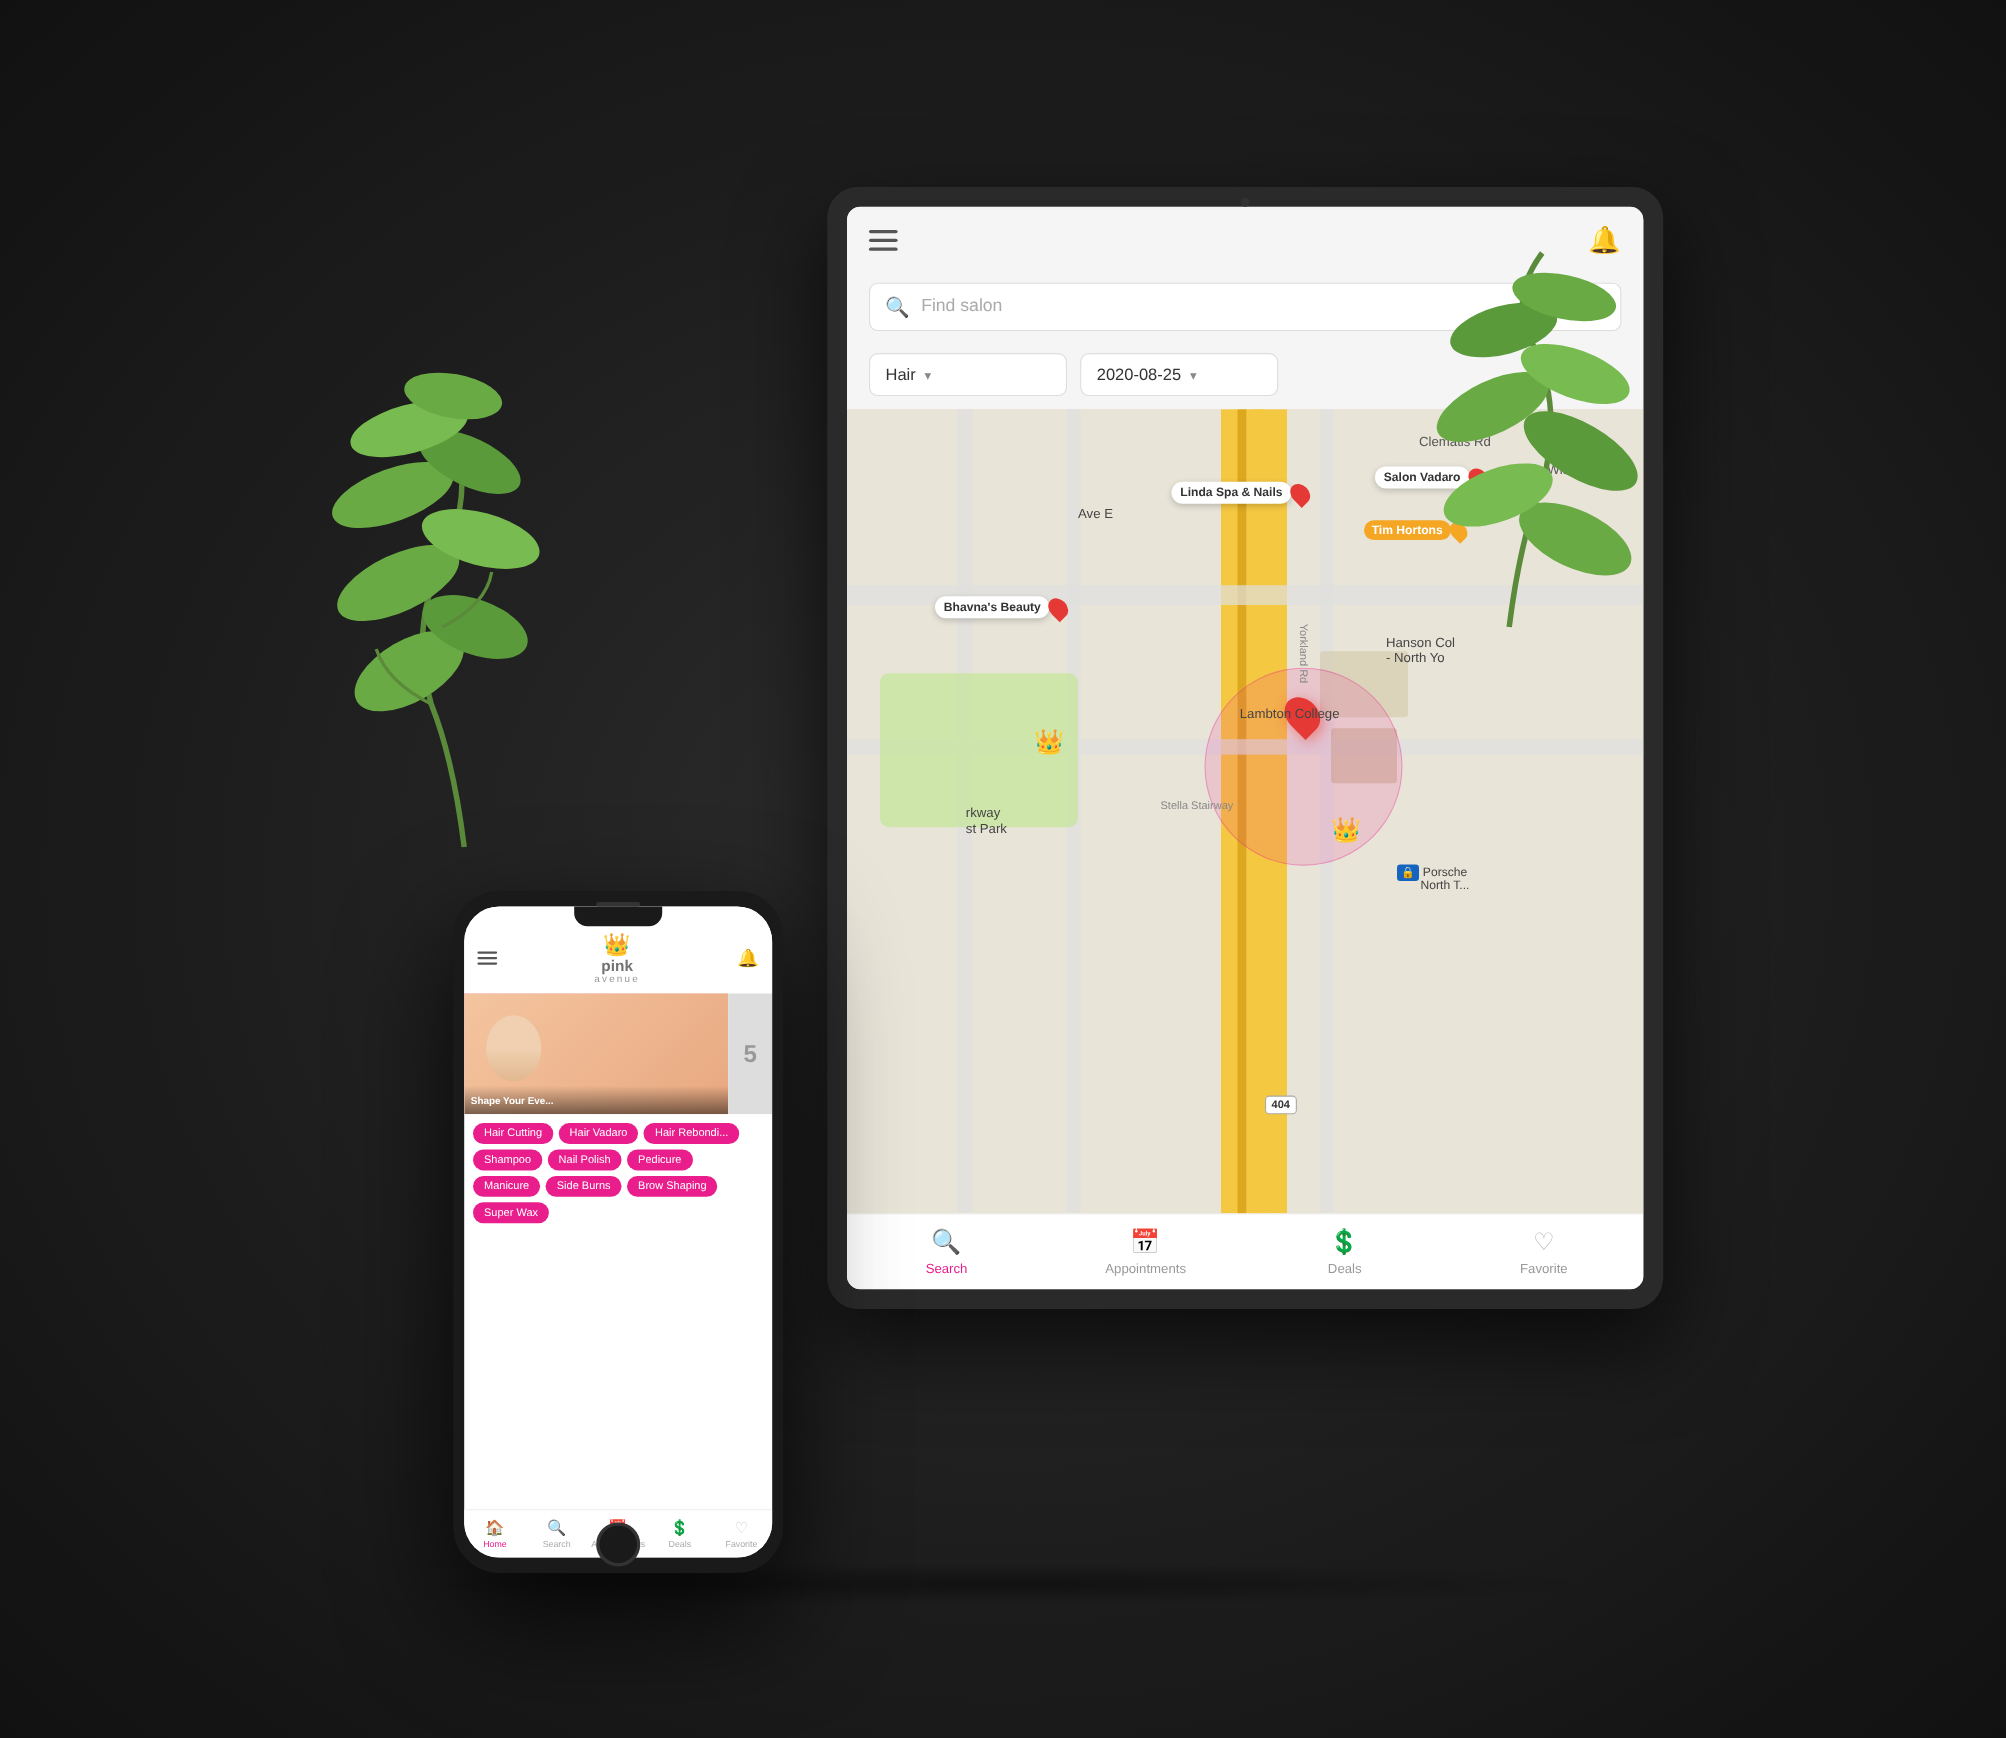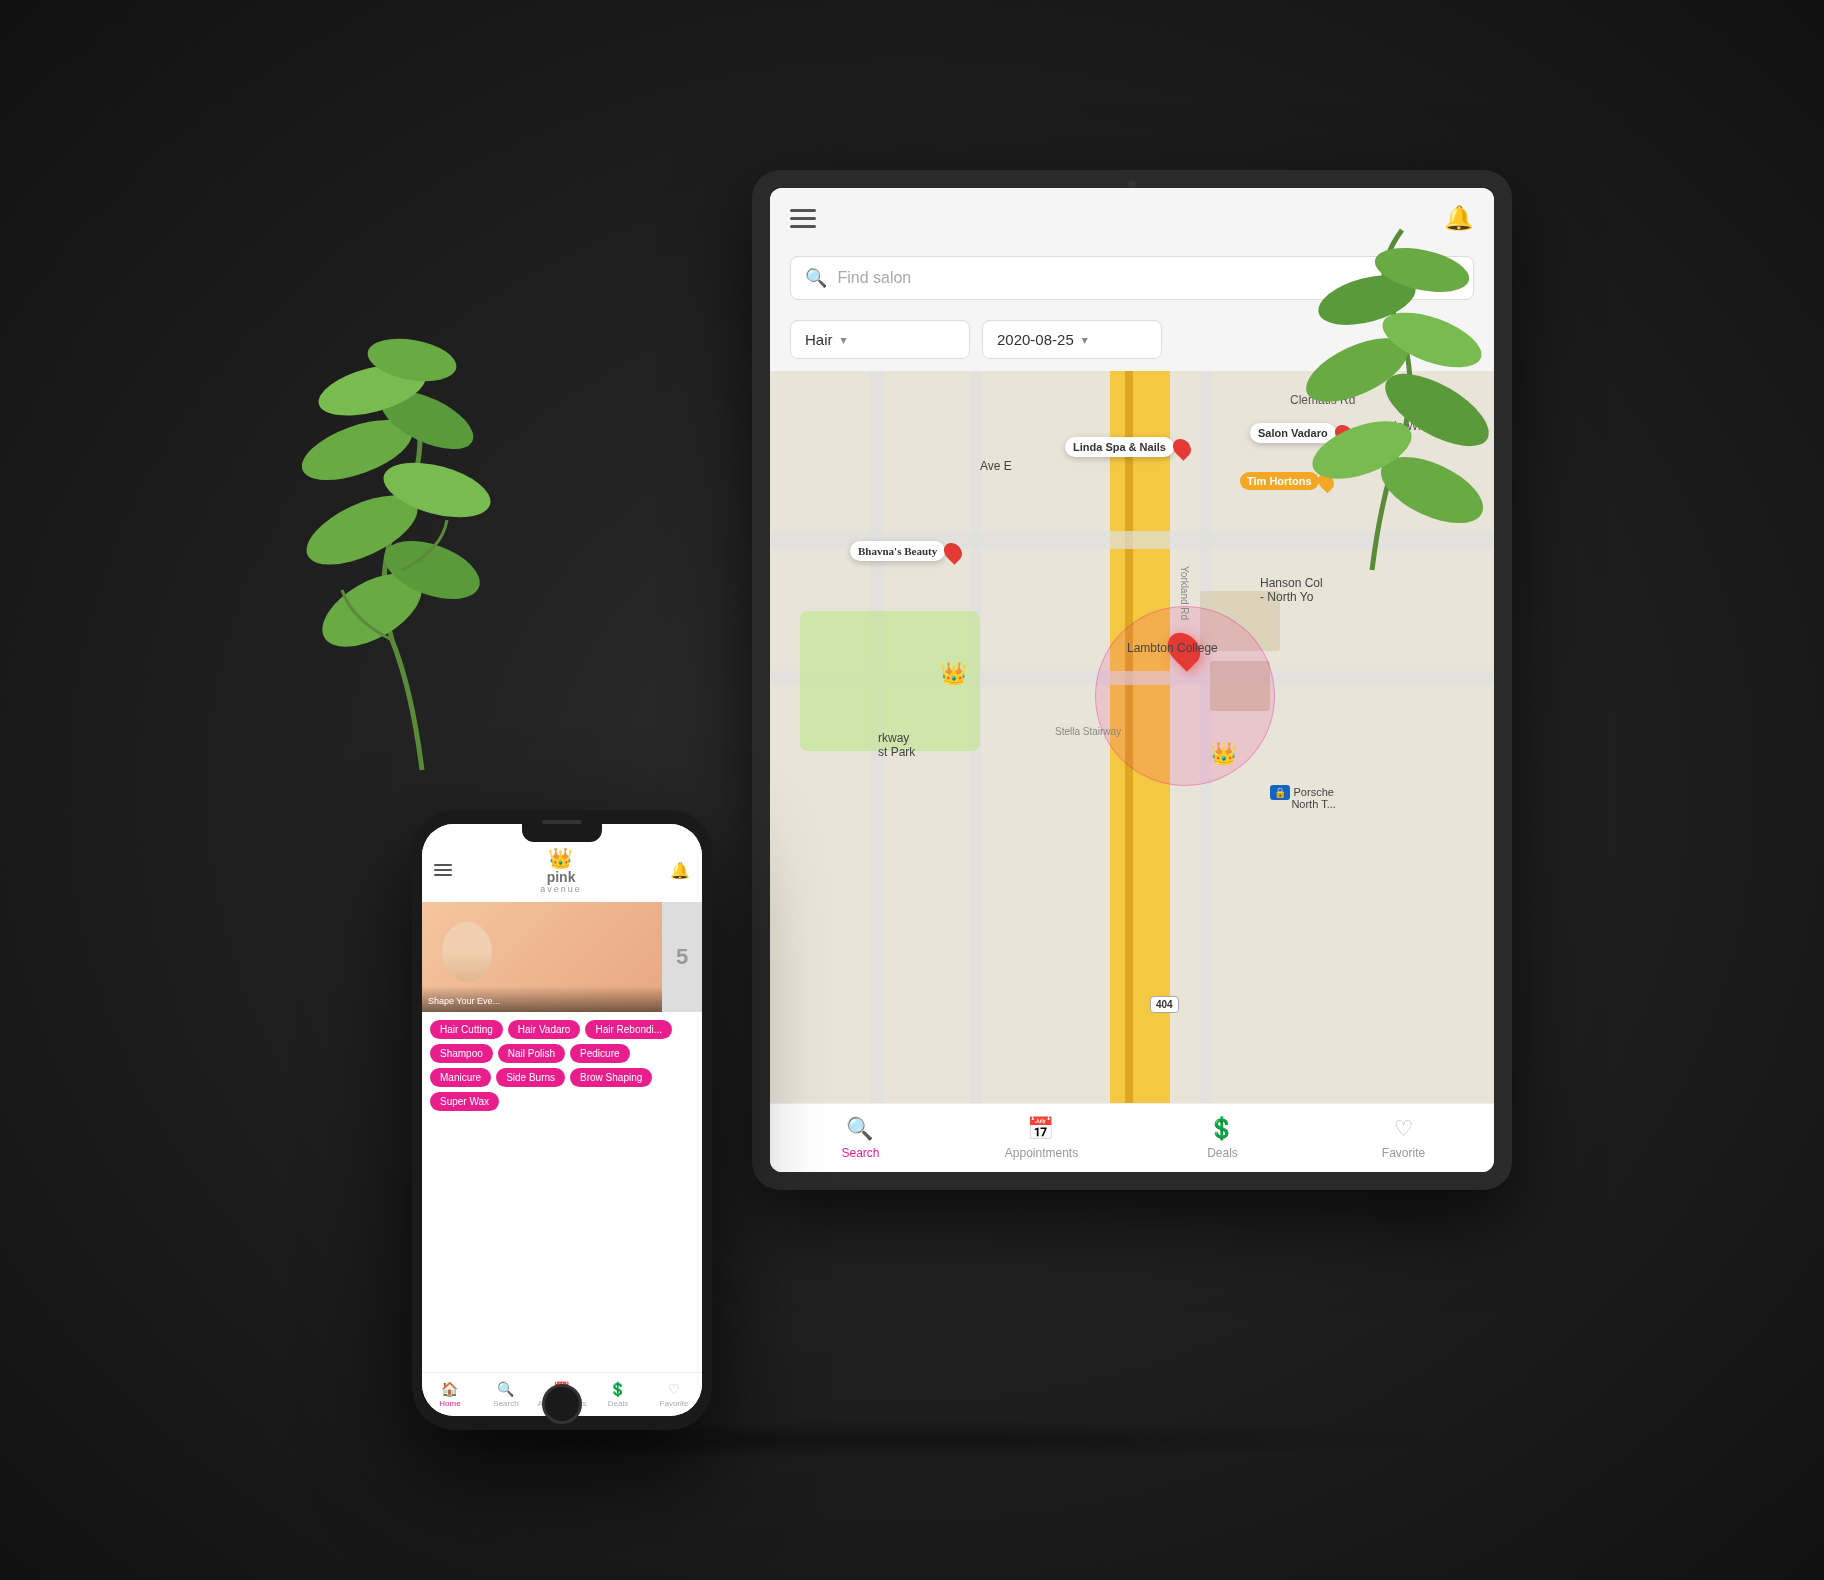--- a/index.html
+++ b/index.html
@@ -281,21 +281,21 @@
       position: absolute;
       bottom: 0;
       left: 0;
       right: 0;
       background: linear-gradient(transparent, rgba(0,0,0,0.5));
       padding: 4px 6px;
     }
     .banner-title {
       color: white;
       font-size: 9px;
-      font-weight: 400;
+      font-weight: 700;
       margin-top: 12px;
     }
     
     .banner-1 {
       background: linear-gradient(135deg, #f4a3b5 0%, #e8c4a0 100%);
     }
     .banner-2 {
       background: linear-gradient(135deg, #c4a080 0%, #a07050 100%);
     }
 
@@ -450,21 +450,21 @@
         <div class="map-pin" style="top:50px;left:480px;">
           <div class="pin-bubble">Salon Vadaro</div>
           <div style="width:16px;height:20px;background:#e53935;border-radius:50% 50% 50% 0;transform:rotate(-45deg);margin:0 auto;margin-top:3px;"></div>
         </div>
 
         <div class="map-pin" style="top:100px;left:470px;">
           <div style="background:#f5a623;border-radius:20px;padding:3px 7px;font-size:11px;font-weight:600;color:white;white-space:nowrap;">Tim Hortons</div>
           <div style="width:14px;height:18px;background:#f5a623;border-radius:50% 50% 50% 0;transform:rotate(-45deg);margin:0 auto;margin-top:2px;"></div>
         </div>
 
-        <div class="map-pin" style="top:168px;left:80px;font-family:Liberation Serif, serif;">
+        <div class="map-pin" style="top:168px;left:80px;">
           <div class="pin-bubble">Bhavna's Beauty</div>
           <div style="width:16px;height:20px;background:#e53935;border-radius:50% 50% 50% 0;transform:rotate(-45deg);margin:0 auto;margin-top:3px;"></div>
         </div>
 
         <div class="map-pin" style="top:260px;left:400px;">
           <div style="width:28px;height:36px;background:#e53935;border-radius:50% 50% 50% 0;transform:rotate(-45deg);box-shadow:0 4px 12px rgba(229,57,53,0.5);margin:0 auto;"></div>
         </div>
 
         <div class="pin-crown" style="top:290px;left:170px;">👑</div>
         <div class="pin-crown" style="top:370px;left:440px;">👑</div>

